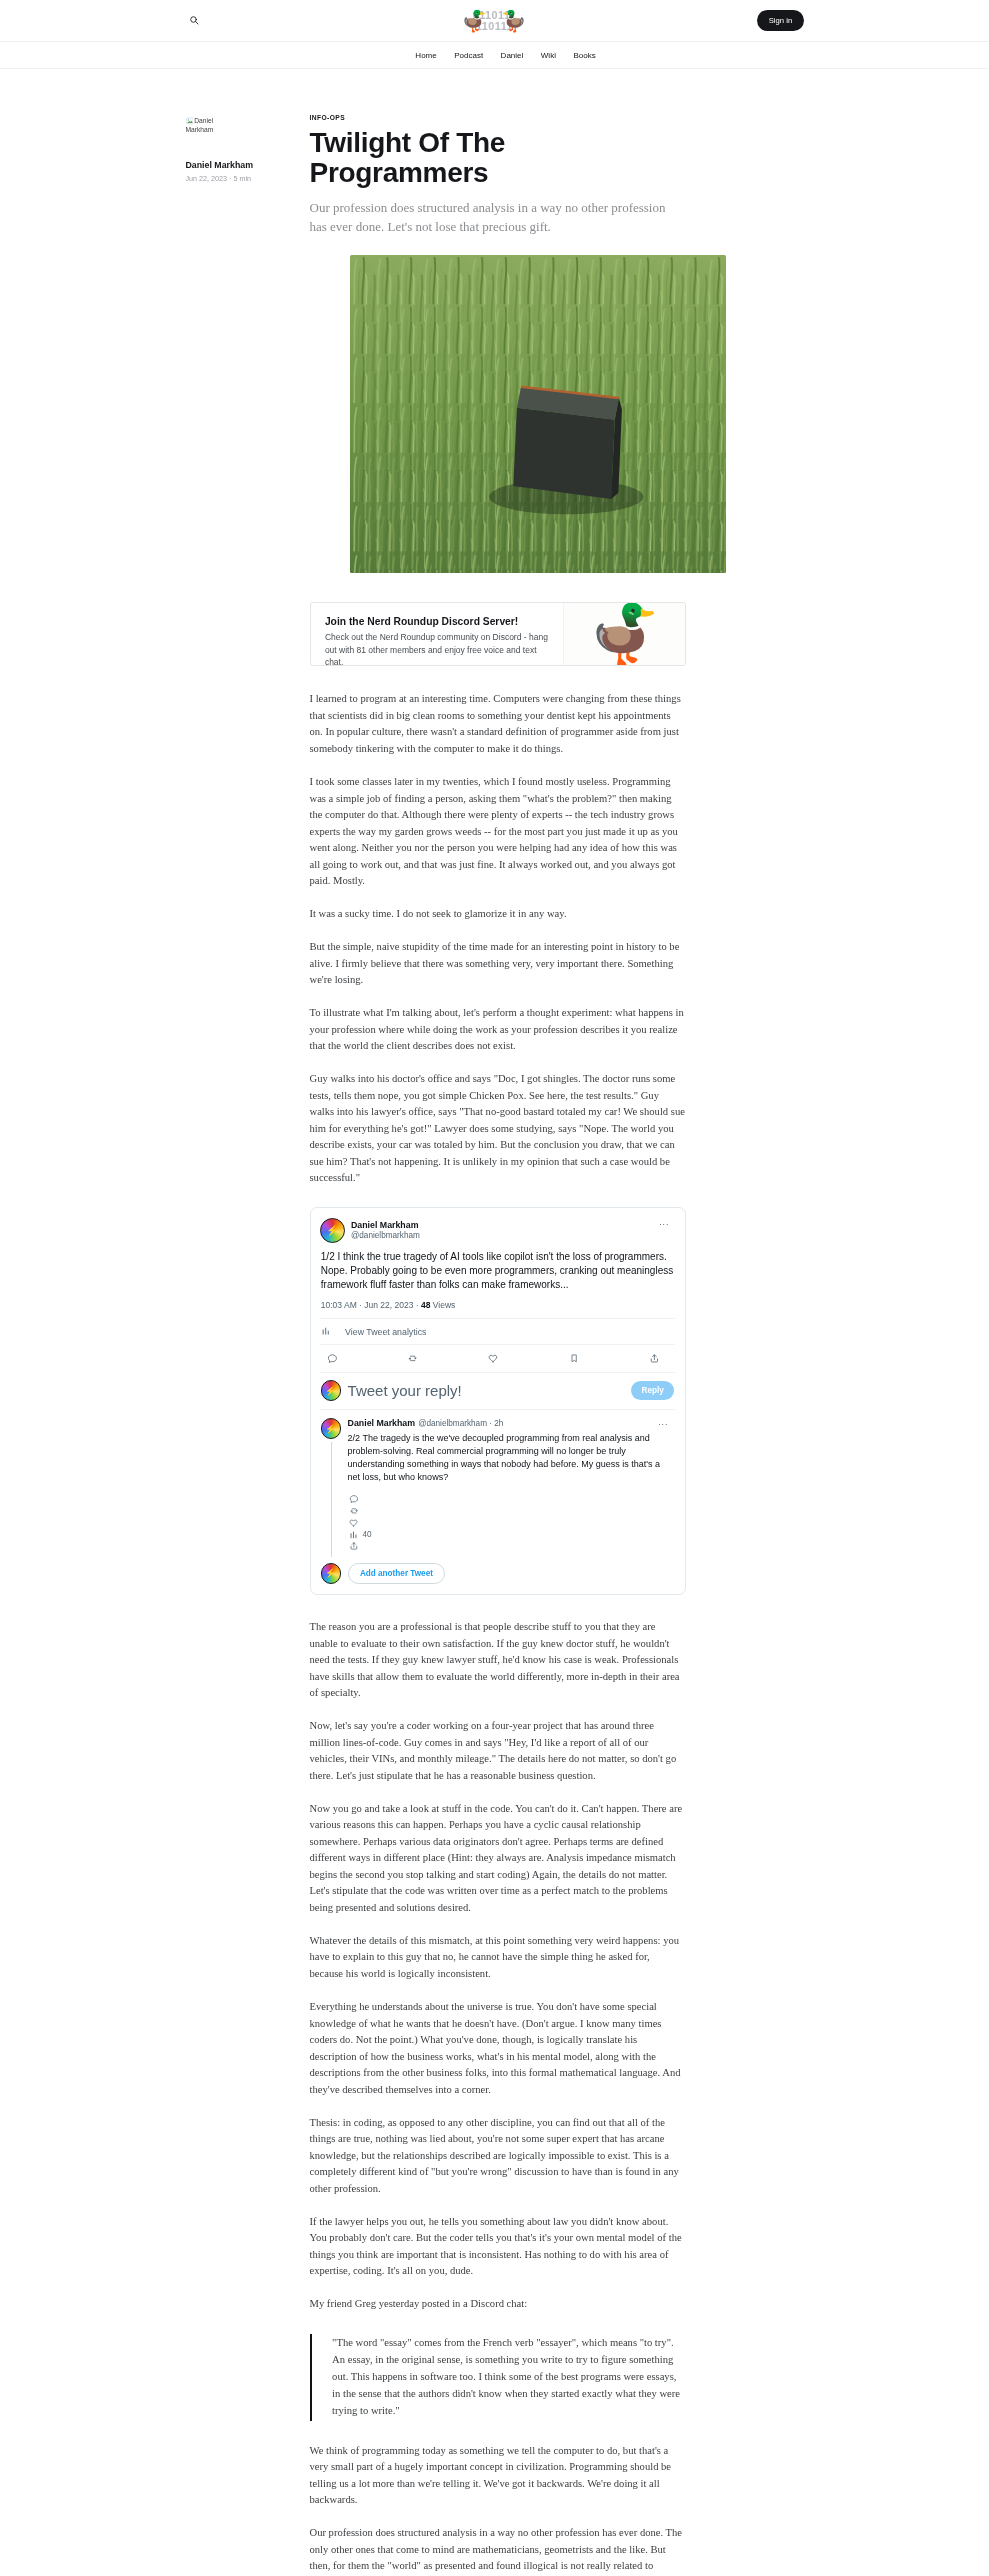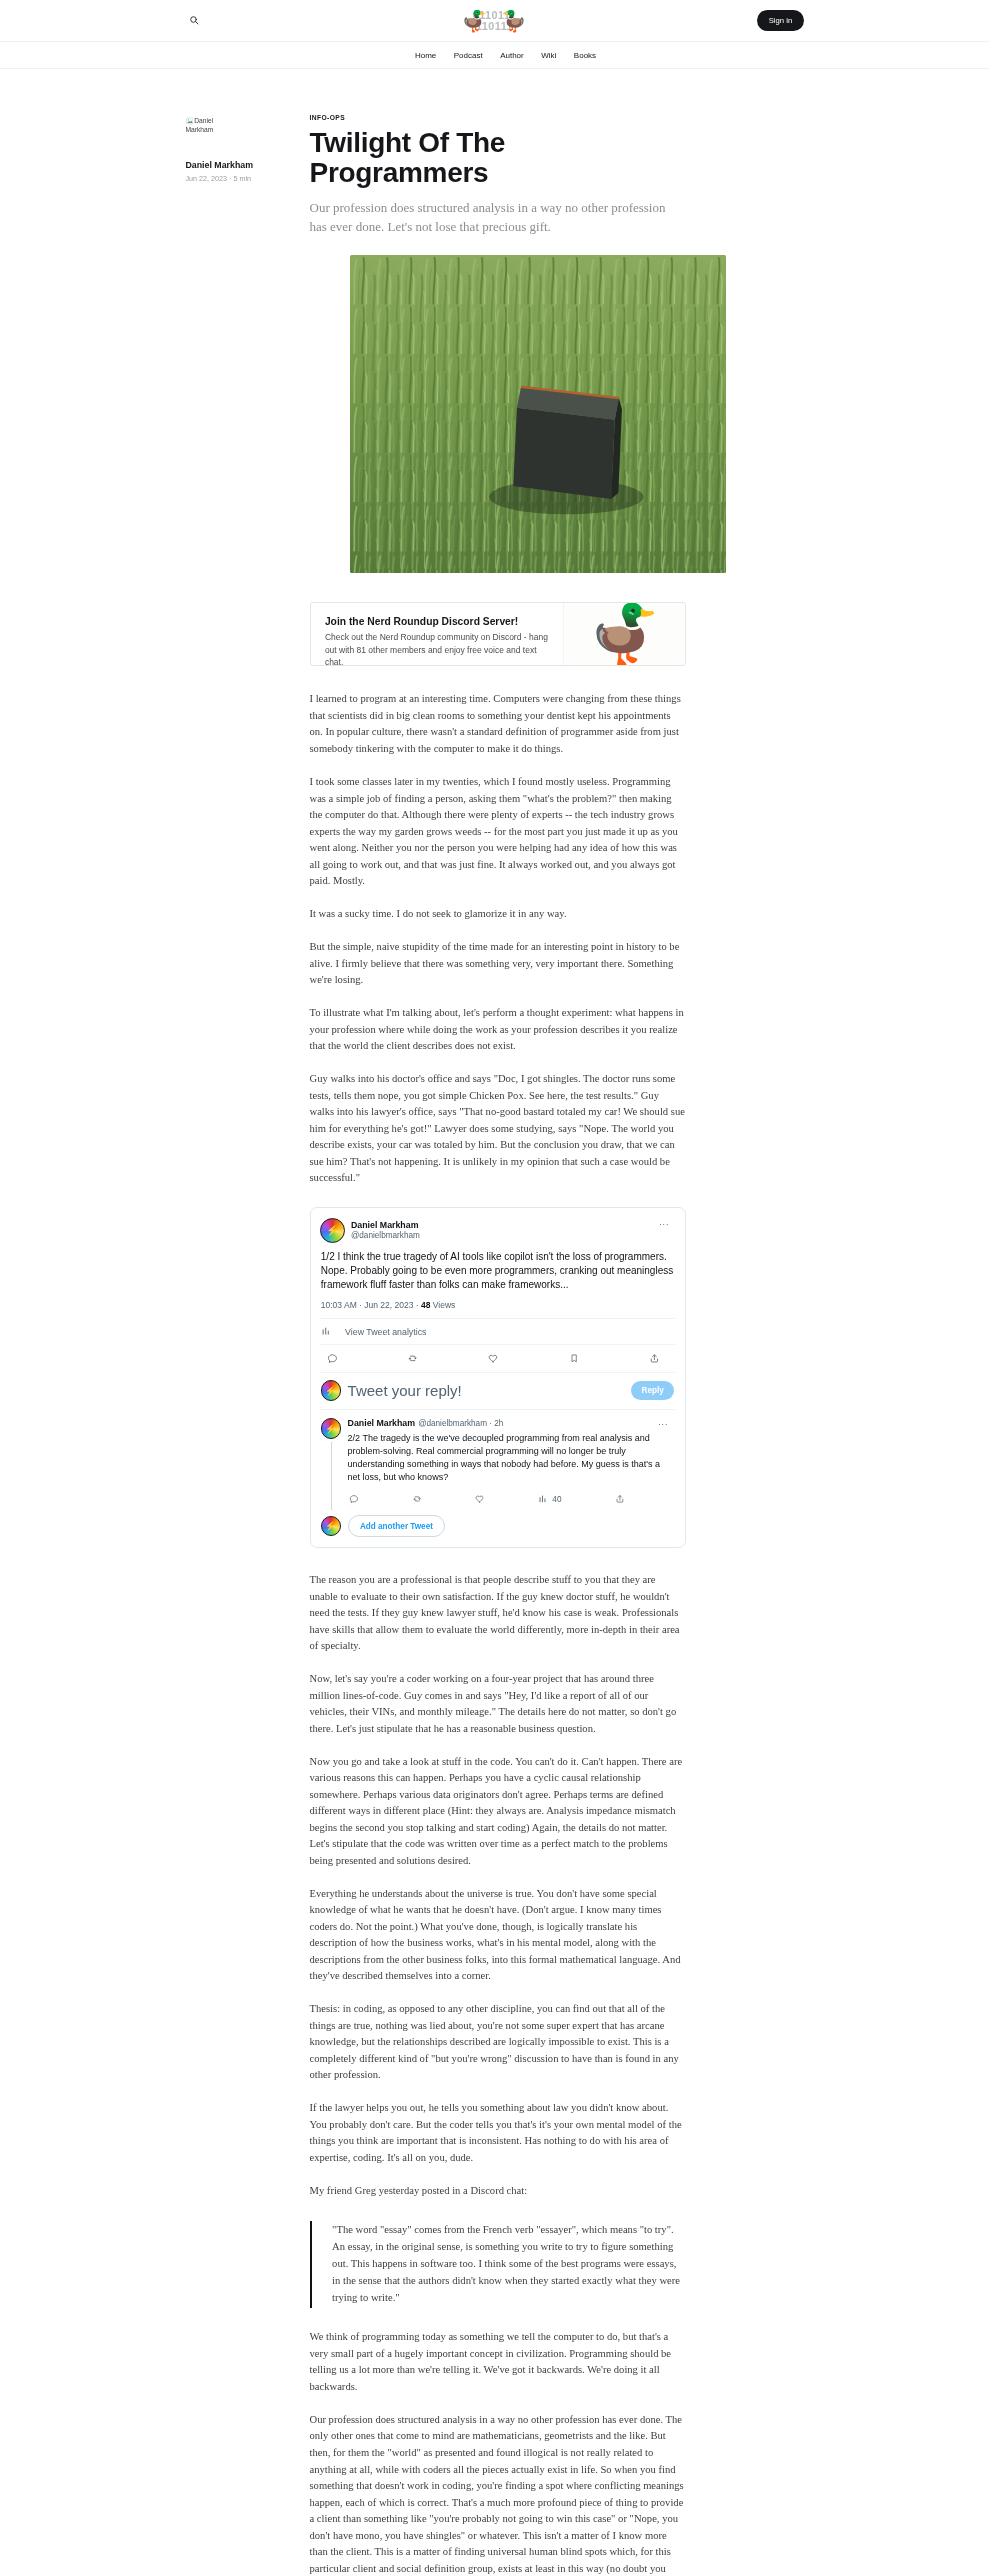--- a/index.html
+++ b/index.html
@@ -66,21 +66,21 @@
   .t-icons button, .ticon { background:none; border:none; cursor:pointer; padding:1px; display:flex; align-items:center; gap:4.1px; color:#536471; font-size:8.2px; }
   .t-reply-row { border-top:0.5px solid #eff3f4; padding:7.7px 1px 8.2px; display:flex; align-items:center; gap:6.2px; }
   .t-reply-prompt { color:#536471; font-size:15px; }
   .reply-btn { margin-left:auto; background:#8ecdf8; color:#fff; font-weight:700; font-size:8.2px; padding:5.2px 10.3px; border-radius:515px; border:none; cursor:pointer; }
   .t2 { border-top:0.5px solid #eff3f4; padding:8.2px 1px 1px; display:flex; gap:6.2px; }
   .t2-leftcol { display:flex; flex-direction:column; align-items:center; }
   .t2-line { width:1px; flex:1; background:#cfd9de; margin-top:3.1px; }
   .t2-right { flex:1; }
   .t2-headline { display:flex; gap:3.1px; align-items:baseline; }
   .t2-text { font-size:9px; line-height:1.45; margin-top:1.5px; }
-  .t2-icons { display:flex; justify-content:space-between; max-width:278px; padding:9.3px 0 5.2px; }
+  .t2-icons { display:flex; justify-content:space-between; max-width:278px; padding:9.3px 0 5.2px;flex-direction:column; }
   .add-row { display:flex; align-items:center; gap:6.2px; padding:4.1px 1px 7.2px; }
   .add-btn { border:0.5px solid #cfd9de; color:#1d9bf0; font-weight:700; font-size:8.2px; padding:5.2px 11.3px; border-radius:515px; background:#fff; cursor:pointer; }
 
   .icon-svg { display:block; }
 </style>
 </head>
 <body>
 
 <header class="site-header">
   <div class="header-inner">
@@ -98,21 +98,21 @@
       <span class="logo-duck left">🦆</span>
       <span class="logo-duck">🦆</span>
     </div>
     <button class="signin-btn">Sign in</button>
   </div>
 </header>
 
 <nav class="site-nav">
   <a href="#">Home</a>
   <a href="#">Podcast</a>
-  <a href="#">Author</a>
+  <a href="#">Daniel</a>
   <a href="#">Wiki</a>
   <a href="#">Books</a>
 </nav>
 
 <main class="article-wrap">
 
   <aside class="author-side">
     <div class="avatar-box">
       <svg width="7.7" height="7.7" viewBox="0 0 24 24">
           <rect x="2" y="3" width="20" height="18" rx="2" fill="#fff" stroke="#9aa5ad"></rect>
@@ -293,20 +293,21 @@
       </div>
       <div class="add-row">
         <div class="t-avatar small">⚡</div>
         <button class="add-btn">Add another Tweet</button>
       </div>
     </div>
 
     <p class="bp">The reason you are a professional is that people describe stuff to you that they are unable to evaluate to their own satisfaction. If the guy knew doctor stuff, he wouldn't need the tests. If they guy knew lawyer stuff, he'd know his case is weak. Professionals have skills that allow them to evaluate the world differently, more in-depth in their area of specialty.</p>
     <p class="bp">Now, let's say you're a coder working on a four-year project that has around three million lines-of-code. Guy comes in and says "Hey, I'd like a report of all of our vehicles, their VINs, and monthly mileage." The details here do not matter, so don't go there. Let's just stipulate that he has a reasonable business question.</p>
     <p class="bp">Now you go and take a look at stuff in the code. You can't do it. Can't happen. There are various reasons this can happen. Perhaps you have a cyclic causal relationship somewhere. Perhaps various data originators don't agree. Perhaps terms are defined different ways in different place (Hint: they always are. Analysis impedance mismatch begins the second you stop talking and start coding) Again, the details do not matter. Let's stipulate that the code was written over time as a perfect match to the problems being presented and solutions desired.</p>
+    <p class="bp">Whatever the details of this mismatch, at this point something very weird happens: you have to explain to this guy that no, he cannot have the simple thing he asked for, because his world is logically inconsistent.</p>
     <p class="bp">Everything he understands about the universe is true. You don't have some special knowledge of what he wants that he doesn't have. (Don't argue. I know many times coders do. Not the point.) What you've done, though, is logically translate his description of how the business works, what's in his mental model, along with the descriptions from the other business folks, into this formal mathematical language. And they've described themselves into a corner.</p>
     <p class="bp">Thesis: in coding, as opposed to any other discipline, you can find out that all of the things are true, nothing was lied about, you're not some super expert that has arcane knowledge, but the relationships described are logically impossible to exist. This is a completely different kind of "but you're wrong" discussion to have than is found in any other profession.</p>
     <p class="bp">If the lawyer helps you out, he tells you something about law you didn't know about. You probably don't care. But the coder tells you that's it's your own mental model of the things you think are important that is inconsistent. Has nothing to do with his area of expertise, coding. It's all on you, dude.</p>
     <p class="bp">My friend Greg yesterday posted in a Discord chat:</p>
 
     <blockquote class="essay-quote">"The word "essay" comes from the French verb "essayer", which means "to try". An essay, in the original sense, is something you write to try to figure something out. This happens in software too. I think some of the best programs were essays, in the sense that the authors didn't know when they started exactly what they were trying to write."</blockquote>
 
     <p class="bp">We think of programming today as something we tell the computer to do, but that's a very small part of a hugely important concept in civilization. Programming should be telling us a lot more than we're telling it. We've got it backwards. We're doing it all backwards.</p>
     <p class="bp">Our profession does structured analysis in a way no other profession has ever done. The only other ones that come to mind are mathematicians, geometrists and the like. But then, for them the "world" as presented and found illogical is not really related to anything at all, while with coders all the pieces actually exist in life. So when you find something that doesn't work in coding, you're finding a spot where conflicting meanings happen, each of which is correct. That's a much more profound piece of thing to provide a client than something like "you're probably not going to win this case" or "Nope, you don't have mono, you have shingles" or whatever. This isn't a matter of I know more than the client. This is a matter of finding universal human blind spots which, for this particular client and social definition group, exists at least in this way (no doubt you business guys are being illogical about many more things, but here's one thing I found for you that you'll need to clear up.)</p>
 

